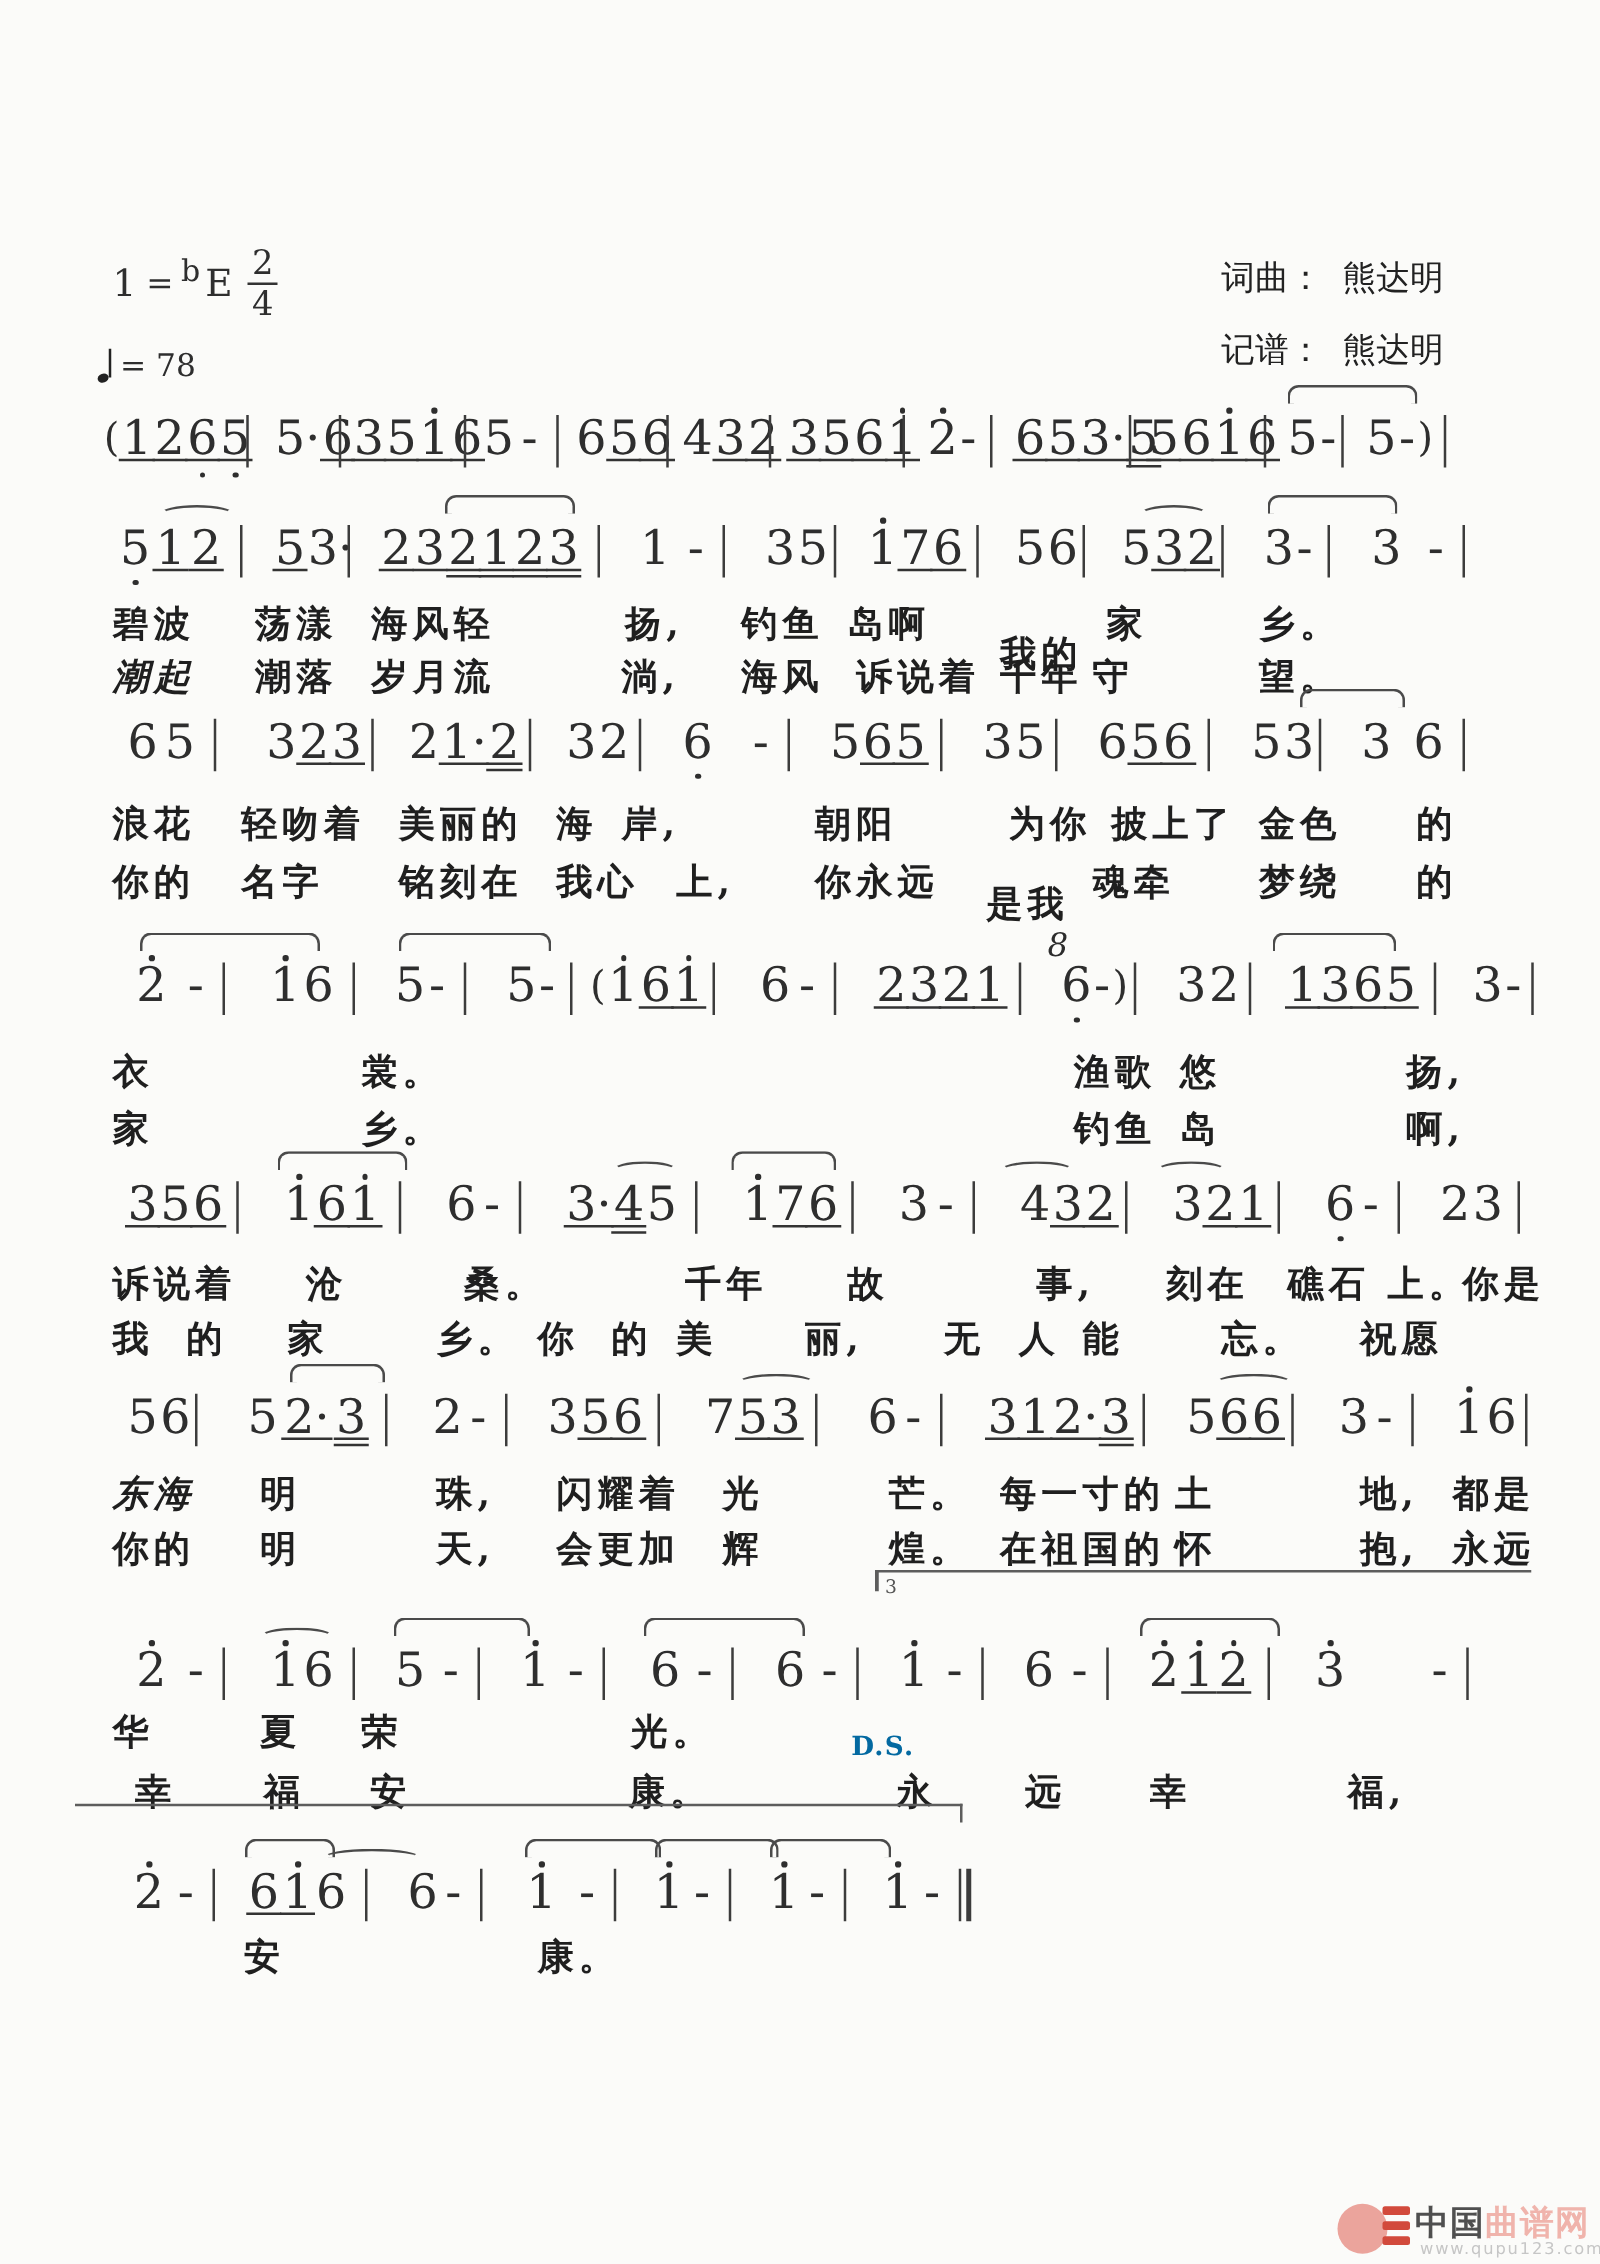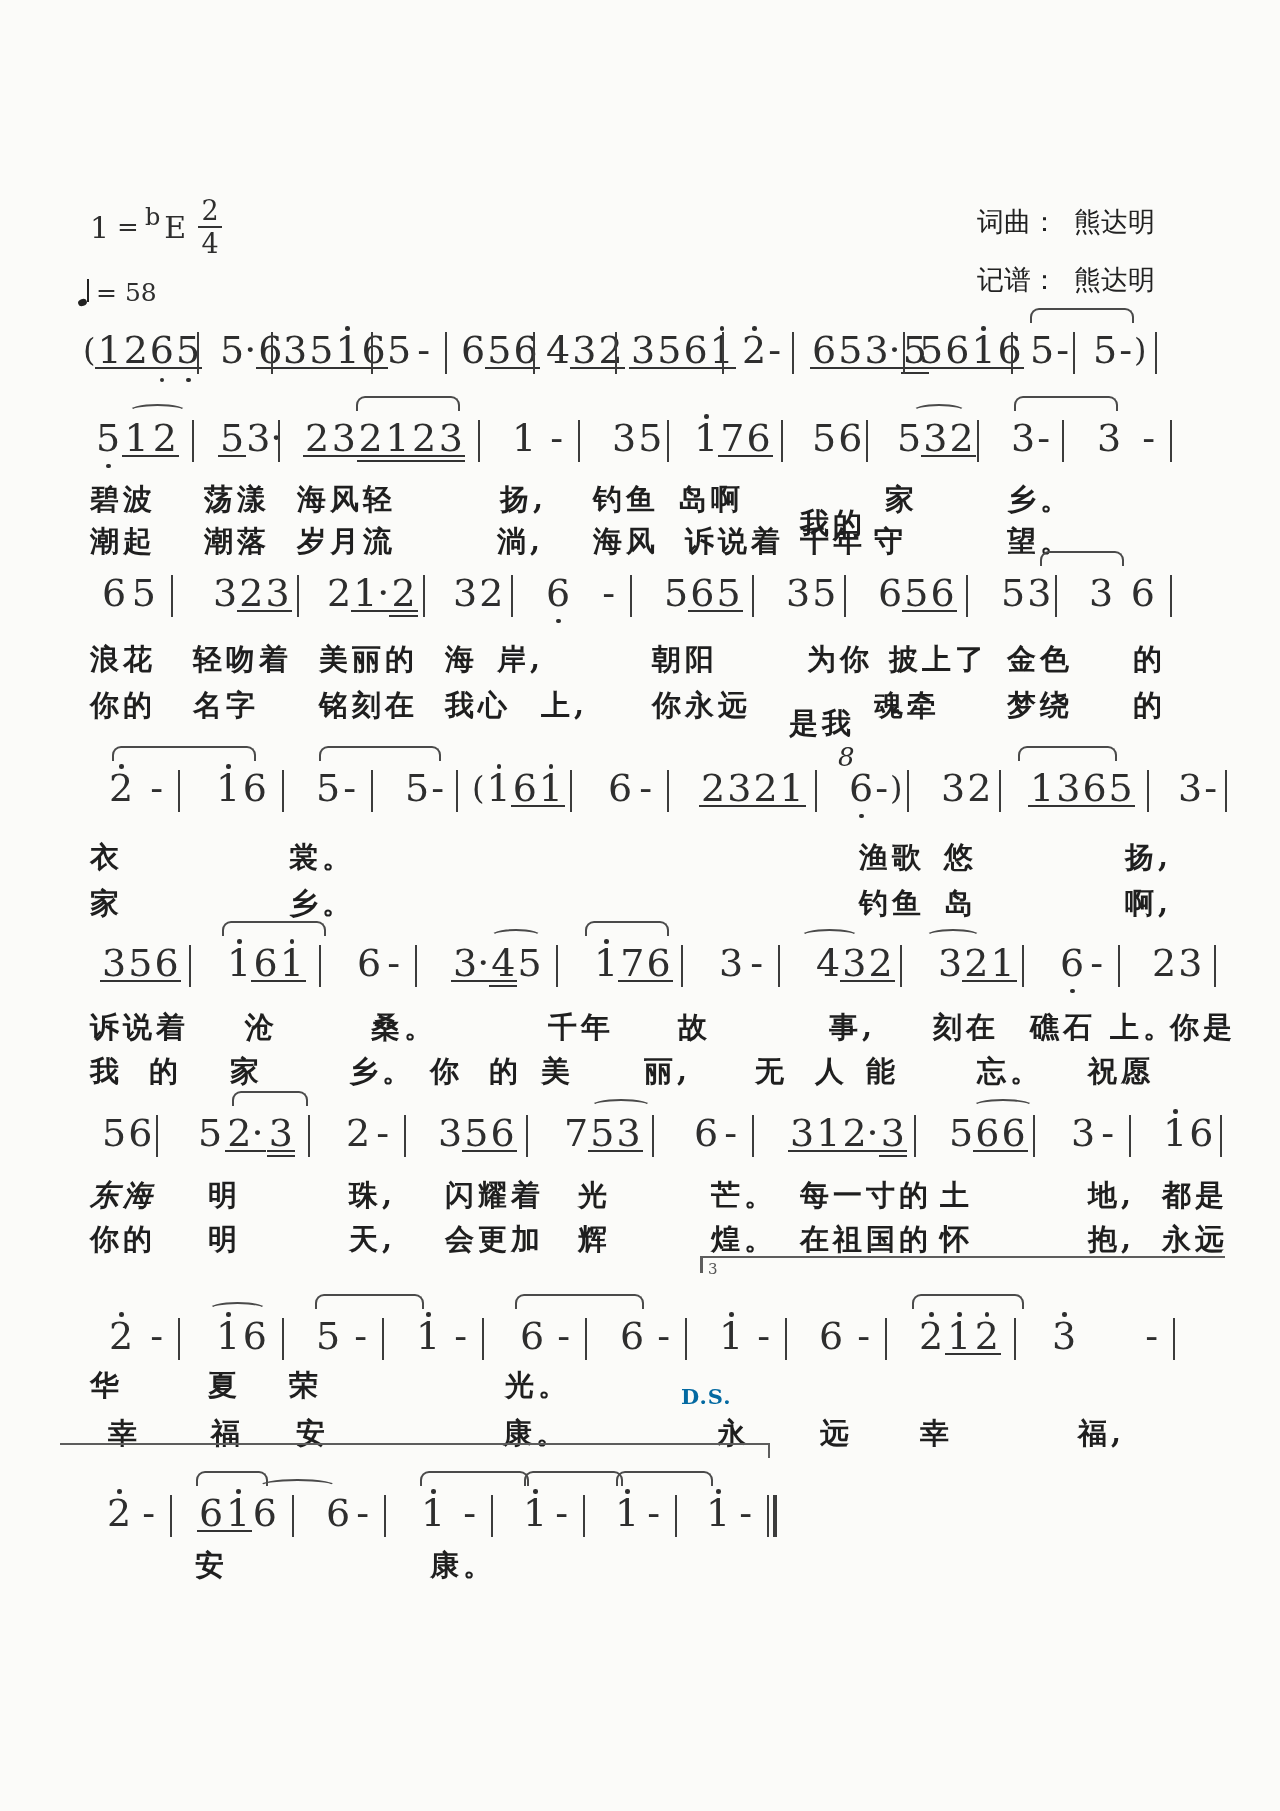--- a/index.html
+++ b/index.html
@@ -69,21 +69,21 @@
 
   <div class="credit" style="top:204px;">
     <span>词曲：</span><span class="cname">熊达明</span>
   </div>
   <div class="credit" style="top:262px;">
     <span>记谱：</span><span class="cname">熊达明</span>
   </div>
 
   <div class="tempo">
     <span class="qnote"></span>
-    <span>= 58</span>
+    <span>= 78</span>
   </div>
 
   <div id="score">
       <div class="measure" style="left: 82px; top: 328px; width: 101px;">
         <span class="tok paren">(</span>
         <span class="tok u1">1</span>
         <span class="tok u1">2</span>
         <span class="tok u1">6<i class="db"></i></span>
         <span class="tok u1">5<i class="db"></i></span>
       </div>
@@ -218,21 +218,21 @@
       <div class="arc sq" style="left: 1014px; width: 100px; top: 396px;"></div>
       <div class="lyr" style="left: 90px; top: 480px;">碧波</div>
       <div class="lyr" style="left: 204px; top: 480px;">荡漾</div>
       <div class="lyr" style="left: 297px; top: 480px;">海风轻</div>
       <div class="lyr" style="left: 500px; top: 480px;">扬,</div>
       <div class="lyr" style="left: 593px; top: 480px;">钓鱼</div>
       <div class="lyr" style="left: 678px; top: 480px;">岛啊</div>
       <div class="lyr" style="left: 800px; top: 504px;">我的</div>
       <div class="lyr" style="left: 885px; top: 480px;">家</div>
       <div class="lyr" style="left: 1007px; top: 480px;">乡。</div>
-      <div class="lyr" style="left: 90px; top: 522px;">潮起</div>
+      <div class="lyr" style="left: 90px; top: 522px; font-style: italic;">潮起</div>
       <div class="lyr" style="left: 204px; top: 522px;">潮落</div>
       <div class="lyr" style="left: 297px; top: 522px;">岁月流</div>
       <div class="lyr" style="left: 497px; top: 522px;">淌,</div>
       <div class="lyr" style="left: 593px; top: 522px;">海风</div>
       <div class="lyr" style="left: 685px; top: 522px;">诉说着</div>
       <div class="lyr" style="left: 800px; top: 522px;">千年</div>
       <div class="lyr" style="left: 874px; top: 522px;">守</div>
       <div class="lyr" style="left: 1007px; top: 522px;">望。</div>
       <div class="measure" style="left: 101px; top: 571px; width: 56px;">
         <span class="tok">6</span>
@@ -662,14 +662,22 @@
       <div class="dsmark" style="left: 681px; top: 1384px;">D.S.</div>
       <div class="volta" style="left: 700px; top: 1256px; width: 525px;">
         <i class="tickL"></i>
         <span class="vlabel">3</span>
       </div>
       <div class="volta" style="left: 60px; top: 1443px; width: 710px;">
         <i class="tickR"></i>
       </div>
     </div>
 
+  <div class="wm">
+    <span class="wm-circle" style="background: rgb(235, 164, 156);"></span>
+    <span class="wm-bar" style="top: 15px; background: rgb(210, 74, 60);"></span>
+    <span class="wm-bar" style="top: 27px; background: rgb(210, 74, 60);"></span>
+    <span class="wm-bar" style="top: 39px; background: rgb(210, 74, 60);"></span>
+    <span class="wm-cn"><b id="wmDark" style="color: rgb(79, 79, 79);">中国</b><b id="wmLight" style="color: rgb(240, 180, 172);">曲谱网</b></span>
+    <span class="wm-url" style="color: rgb(198, 198, 198);">www.qupu123.com</span>
+  </div>
 
 </div>
 
 </body></html>

